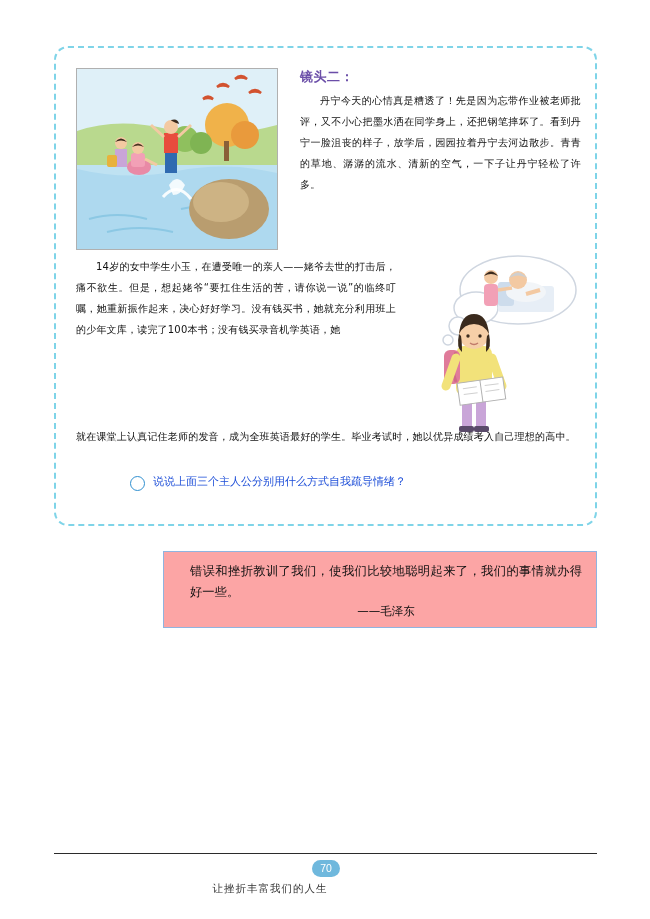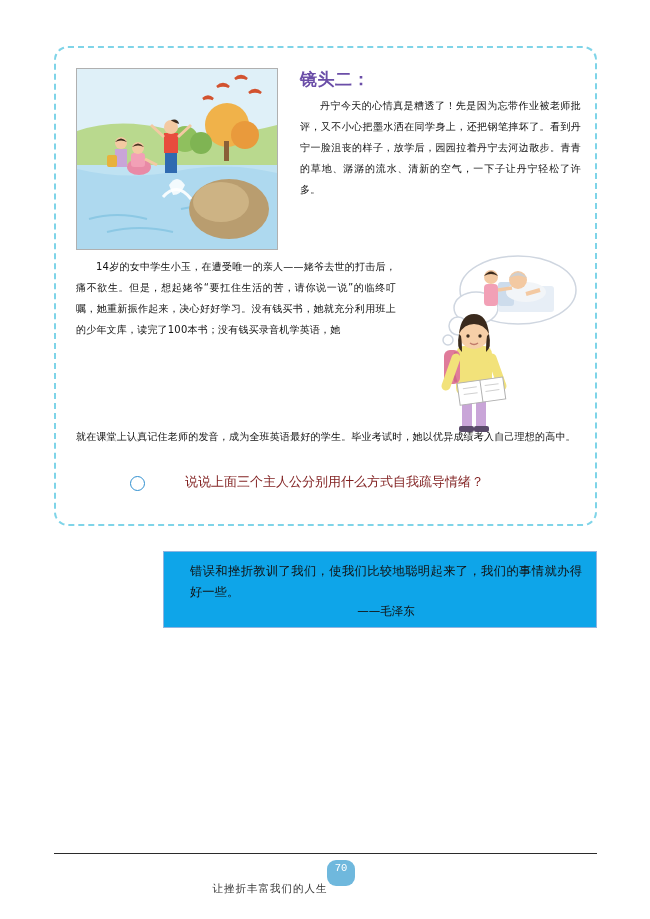--- a/index.html
+++ b/index.html
@@ -47,21 +47,21 @@
   }
   .text2 {
     position: absolute;
     left: 224px;
     top: 0px;
     width: 281px;
   }
 
   .heading {
     color: #6b4ea8;
-    font-size: 17px;
+    font-size: 13px;
     font-weight: bold;
     font-family: "DejaVu Sans", "Liberation Sans", sans-serif;
     letter-spacing: 0.5px;
     margin-bottom: 4px;
   }
   .body-text {
     font-size: 10px;
     line-height: 21px;
     color: #111111;
     text-align: justify;
@@ -101,43 +101,42 @@
   .questions {
     position: absolute;
     left: 74px;
     top: 424px;
     width: 440px;
   }
   .q-row {
     display: flex;
     align-items: flex-start;
     margin-bottom: 6px;
-    font-size: 13px;
+    font-size: 11px;
     line-height: 20px;
-    color: #7f1d1d;
-    gap: 32px;
+    color: #1d4ed8;
   }
   .q-bullet {
     width: 13px;
     height: 13px;
     border: 1.4px solid #2f8fd0;
     border-radius: 50%;
     margin-right: 8px;
     margin-top: 4px;
     flex: 0 0 auto;
   }
 
   
   .quote-box {
     position: absolute;
     left: 163px;
     top: 551px;
     width: 434px;
     min-height: 54px;
-    background: #0ea5e9;
+    background: #fca5a5;
     border: 1px solid #8fb4e0;
     box-sizing: border-box;
     padding: 9px 14px 8px 26px;
   }
   .quote-text {
     font-size: 12.3px;
     line-height: 21px;
     color: #111;
     text-align: justify;
   }
@@ -155,29 +154,28 @@
     top: 853px;
     width: 543px;
     height: 1px;
     background: #2b2b2b;
   }
   .page-badge {
     position: absolute;
     left: 312px;
     top: 860px;
     width: 28px;
-    height: 26px;
+    height: 17px;
     background: #6fb8dd;
     border-radius: 9px;
     color: #ffffff;
     font-size: 10.5px;
     line-height: 17px;
     text-align: center;
-    font-family: Liberation Mono, monospace;
-    margin-left: 15px;
+    font-family: Liberation Sans, sans-serif;
   }
   .footer-caption {
     position: absolute;
     left: 0;
     top: 882px;
     width: 540px;
     text-align: center;
     font-size: 10.5px;
     color: #333;
     letter-spacing: 1px;

